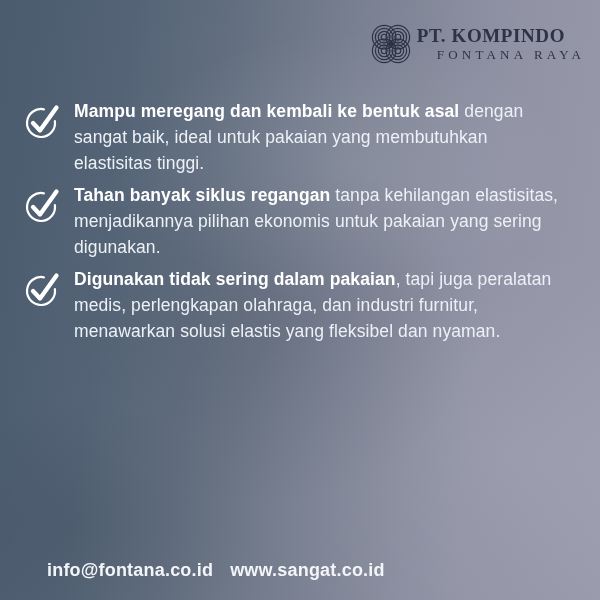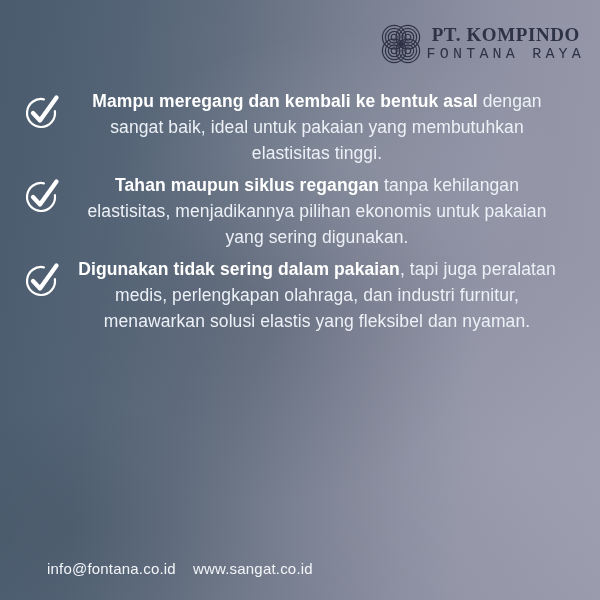--- a/index.html
+++ b/index.html
@@ -10,21 +10,20 @@
     position: relative;
     width: 600px;
     height: 600px;
     overflow: hidden;
     background:
       radial-gradient(ellipse 340px 210px at 58% 28%, rgba(240,242,250,0.10), transparent 65%),
       radial-gradient(ellipse 300px 260px at 44% 54%, rgba(25,35,50,0.10), transparent 70%),
       radial-gradient(ellipse 420px 300px at 86% 76%, rgba(246,246,252,0.08), transparent 70%),
       radial-gradient(ellipse 260px 180px at 12% 88%, rgba(20,30,45,0.10), transparent 70%),
       linear-gradient(97deg, #4a5b6d 0%, #546476 20%, #667182 38%, #7e8495 58%, #9193a5 78%, #9899ab 100%);
-    text-align: center;
   }
 
   
   .brand {
     position: absolute;
     top: 23px;
     right: 15px;
     display: flex;
     align-items: center;
     gap: 5px;
@@ -34,33 +33,34 @@
   .brand-name {
     font-family: "Liberation Serif", serif;
     font-size: 19px;
     font-weight: 600;
     letter-spacing: 0.6px;
     color: #2e3245;
     white-space: nowrap;
     line-height: 20px;
   }
   .brand-sub {
-    font-family: Liberation Mono, monospace;
-    font-size: 15px;
+    font-family: Liberation Serif, serif;
+    font-size: 13px;
     font-weight: 500;
     letter-spacing: 4.2px;
     color: #2e3245;
     white-space: nowrap;
     margin-top: 1px;
+    margin-left: 20px;
   }
 
   
   .benefits {
     position: absolute;
-    top: 88px;
+    top: 98px;
     left: 22px;
     right: 28px;
   }
   .benefit {
     display: flex;
     align-items: flex-start;
     gap: 12px;
     margin-bottom: 6px;
   }
   .check { width: 40px; height: 40px; flex-shrink: 0; margin-top: 1px; }
@@ -75,22 +75,22 @@
 
   
   .contact {
     position: absolute;
     left: 47px;
     right: 20px;
     top: 560px;
     display: flex;
     align-items: center;
     gap: 17px;
-    font-size: 15px;
-    font-weight: 400;
+    font-size: 18px;
+    font-weight: 700;
     letter-spacing: 0.2px;
     color: #f3f5f9;
     white-space: nowrap;
   }
 </style>
 </head>
 <body>
 
 <div class="canvas">
 
@@ -132,21 +132,21 @@
       <p><b>Mampu meregang dan kembali ke bentuk asal</b><span> dengan sangat baik, ideal untuk pakaian yang membutuhkan elastisitas tinggi.</span></p>
     </div>
 
 
 
     <div class="benefit">
       <svg class="check" viewBox="0 0 40 40" fill="none">
         <path d="M 32.9 22.1 A 14 14 0 1 1 21.9 10.3" stroke="#ffffff" stroke-width="2.2" stroke-linecap="round"></path>
         <path d="M 11 24 L 18 31.5 L 34.5 8.5" stroke="#ffffff" stroke-width="4.3" stroke-linecap="round" stroke-linejoin="round"></path>
       </svg>
-      <p><b>Tahan maupun siklus regangan</b><span> tanpa kehilangan elastisitas, menjadikannya pilihan ekonomis untuk pakaian yang sering digunakan.</span></p>
+      <p><b>Tahan banyak siklus regangan</b><span> tanpa kehilangan elastisitas, menjadikannya pilihan ekonomis untuk pakaian yang sering digunakan.</span></p>
     </div>
 
     <div class="benefit">
       <svg class="check" viewBox="0 0 40 40" fill="none">
         <path d="M 32.9 22.1 A 14 14 0 1 1 21.9 10.3" stroke="#ffffff" stroke-width="2.2" stroke-linecap="round"></path>
         <path d="M 11 24 L 18 31.5 L 34.5 8.5" stroke="#ffffff" stroke-width="4.3" stroke-linecap="round" stroke-linejoin="round"></path>
       </svg>
       <p><b>Digunakan tidak sering dalam pakaian</b><span>, tapi juga peralatan medis, perlengkapan olahraga, dan industri furnitur, menawarkan solusi elastis yang fleksibel dan nyaman.</span></p>
     </div>
 

